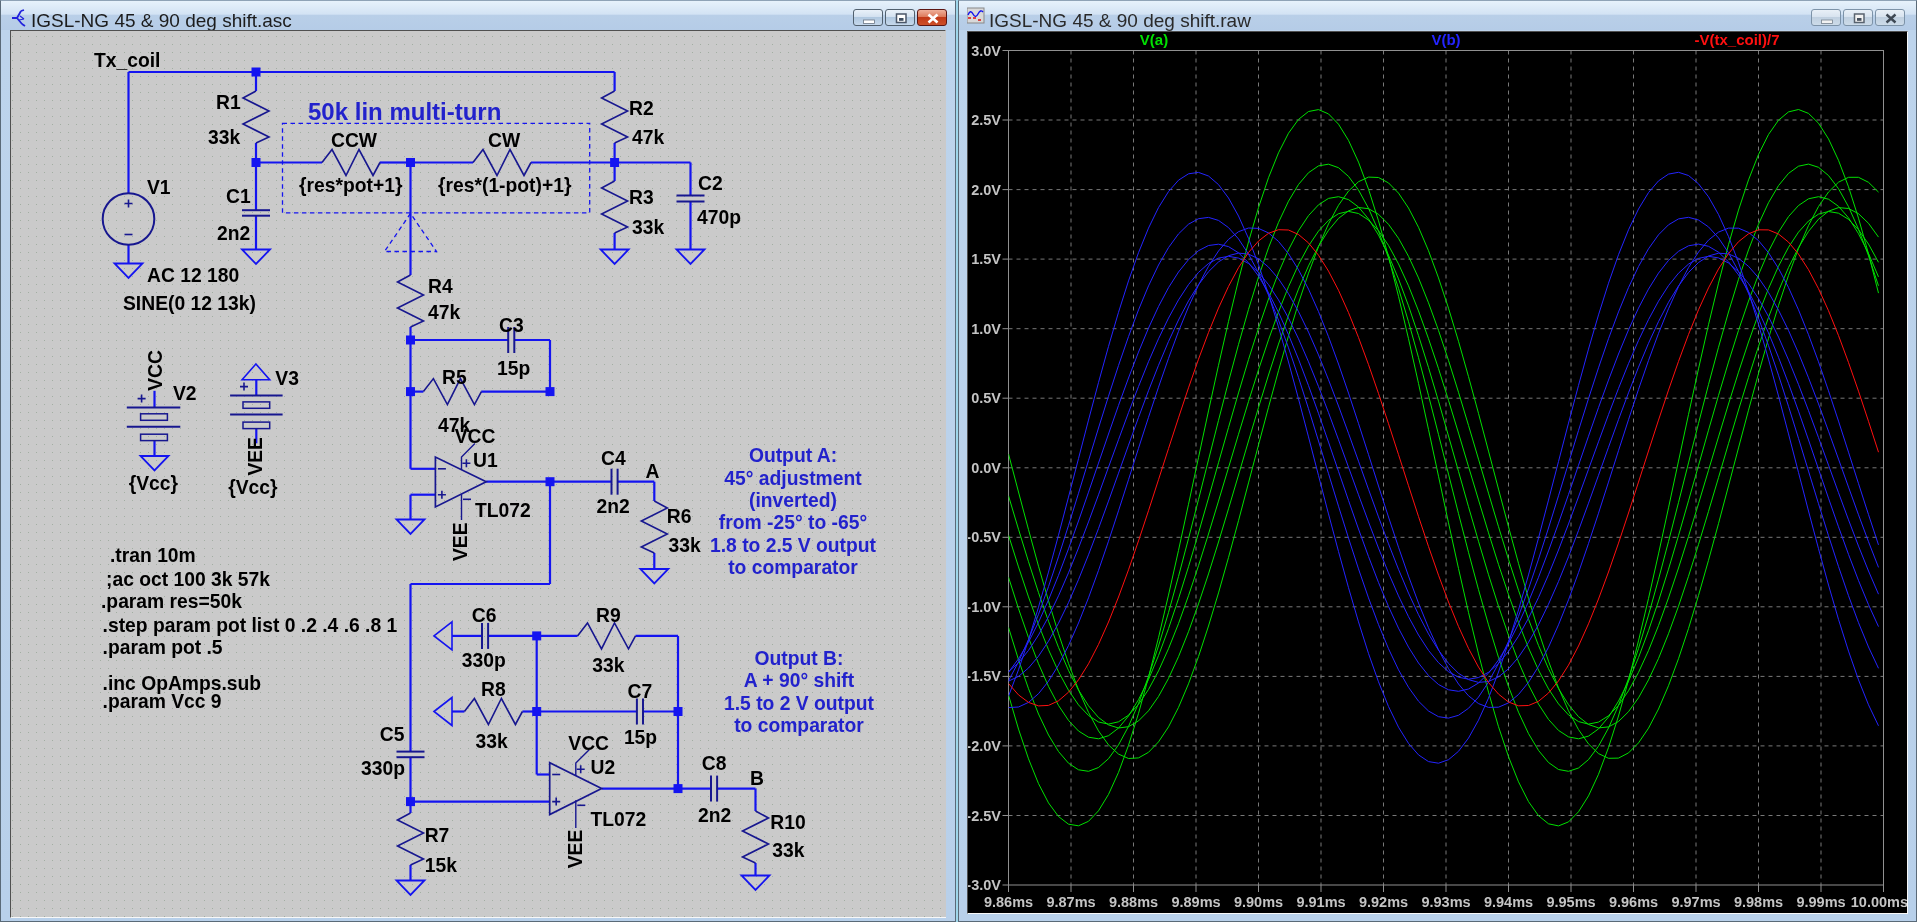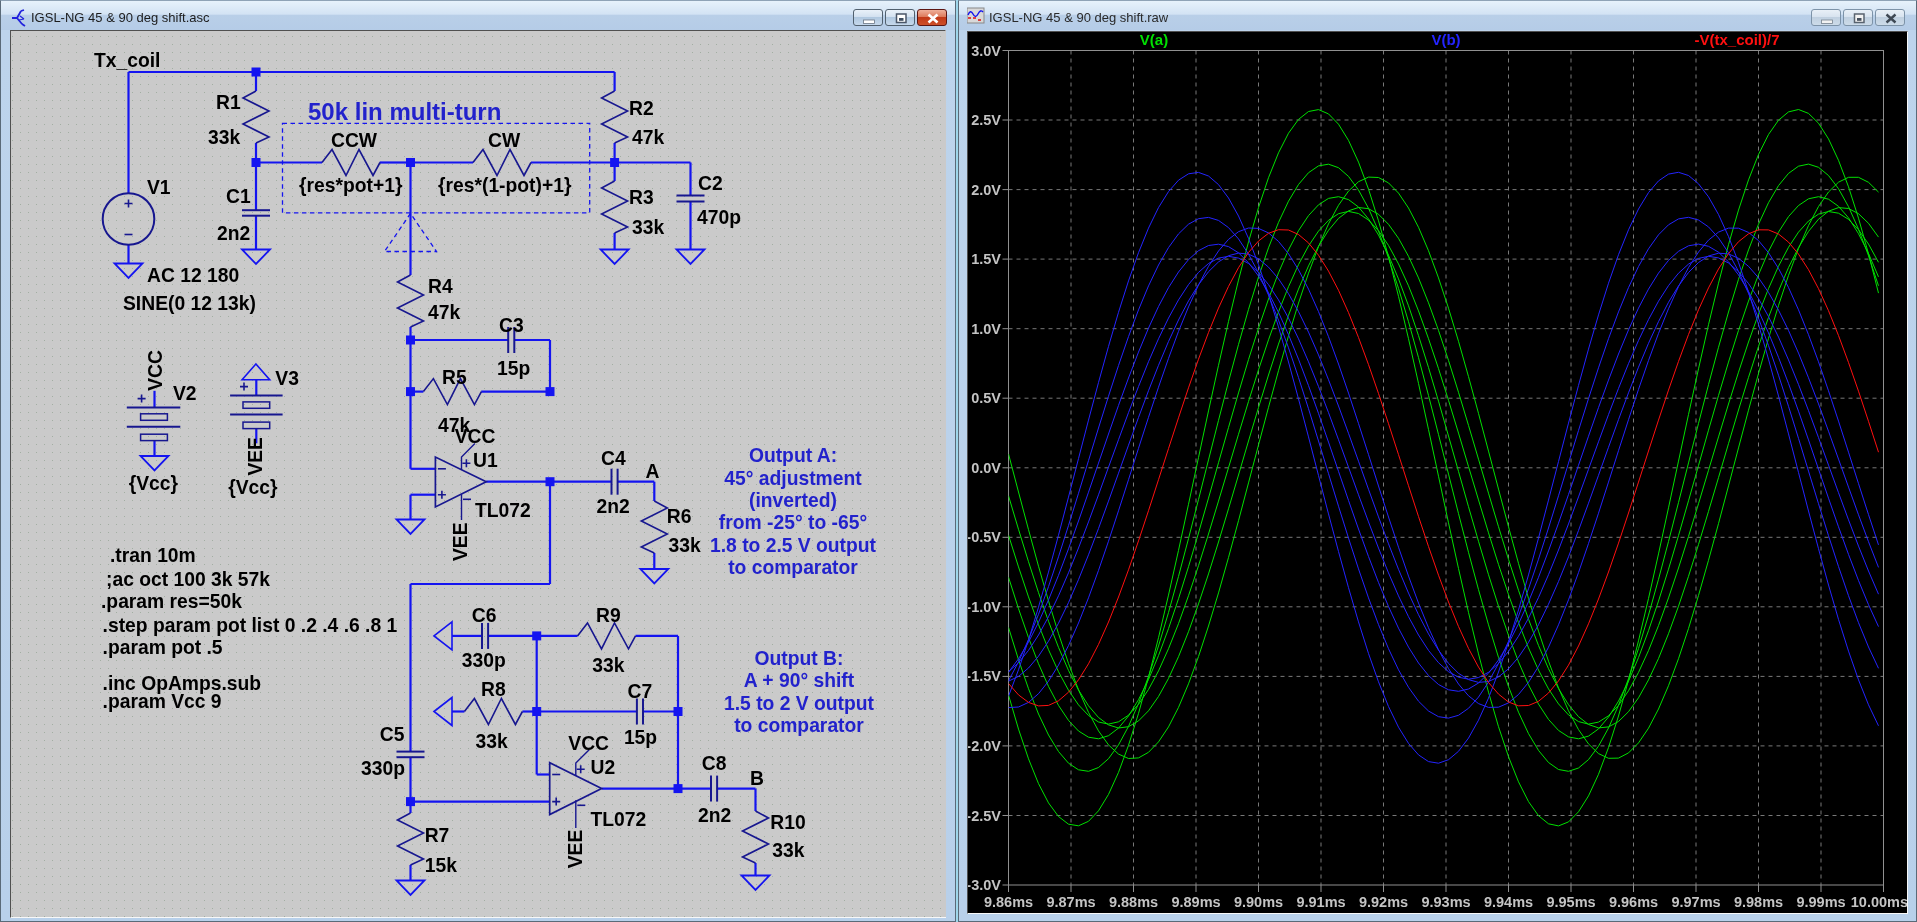--- a/index.html
+++ b/index.html
@@ -1,19 +1,19 @@
 <!DOCTYPE html>
 <html><head><meta charset="utf-8"><style>
 *{margin:0;padding:0;box-sizing:border-box}
 body{width:1917px;height:922px;overflow:hidden;position:relative;background:#9fd6ea;font-family:"Liberation Sans",sans-serif}
 .win{position:absolute;top:0;height:922px;border:1px solid #5a6a78;border-top-color:#8fa3b6;background:linear-gradient(180deg,#dcebf8,#bdd4ec 28px,#b8d0ea)}
 #lw{left:0;width:956px}
 #rw{left:958px;width:959px}
 .tb{position:absolute;left:0;right:0;top:0;height:29px;background:linear-gradient(180deg,#e7f2fb 0%,#d3e3f4 45%,#b9cfe8 50%,#b5cce7 100%)}
-.tt{position:absolute;left:30px;top:9px;font-size:13px;color:#1c1c1c}
+.tt{position:absolute;left:30px;top:9px;font-size:19px;color:#1c1c1c}
 #rw .tt{color:#2a2a2a}
 .client{position:absolute;border-top:1px solid #505050;border-left:1px solid #505050;border-right:1px solid #f8f8f8;border-bottom:1px solid #f8f8f8}
 #lw .client{left:9px;top:29px;width:936px;height:888px;background:#cacaca}
 #rw .client{left:8px;top:30px;width:941px;height:883px;background:#000}
 .btns{position:absolute;top:8px;display:flex}
 #lw .btns{right:8px}
 #rw .btns{right:11px}
 .btn{width:30px;height:17px;border-radius:3px;margin-left:2px;position:relative;border:1px solid #51606e;background:linear-gradient(180deg,#e9f1f9 0%,#d3e1f0 45%,#b0c8e0 50%,#c6d8eb 100%)}
 .btn.close{border-color:#5d1612;background:linear-gradient(180deg,#efb09a 0%,#dd7b5c 45%,#c23a18 50%,#cd4f28 100%)}
 #rw .btn{border-color:#7d93a8;background:linear-gradient(180deg,#e9f0f7 0%,#d8e3ef 45%,#c0d0e0 50%,#cddbe9 100%)}

